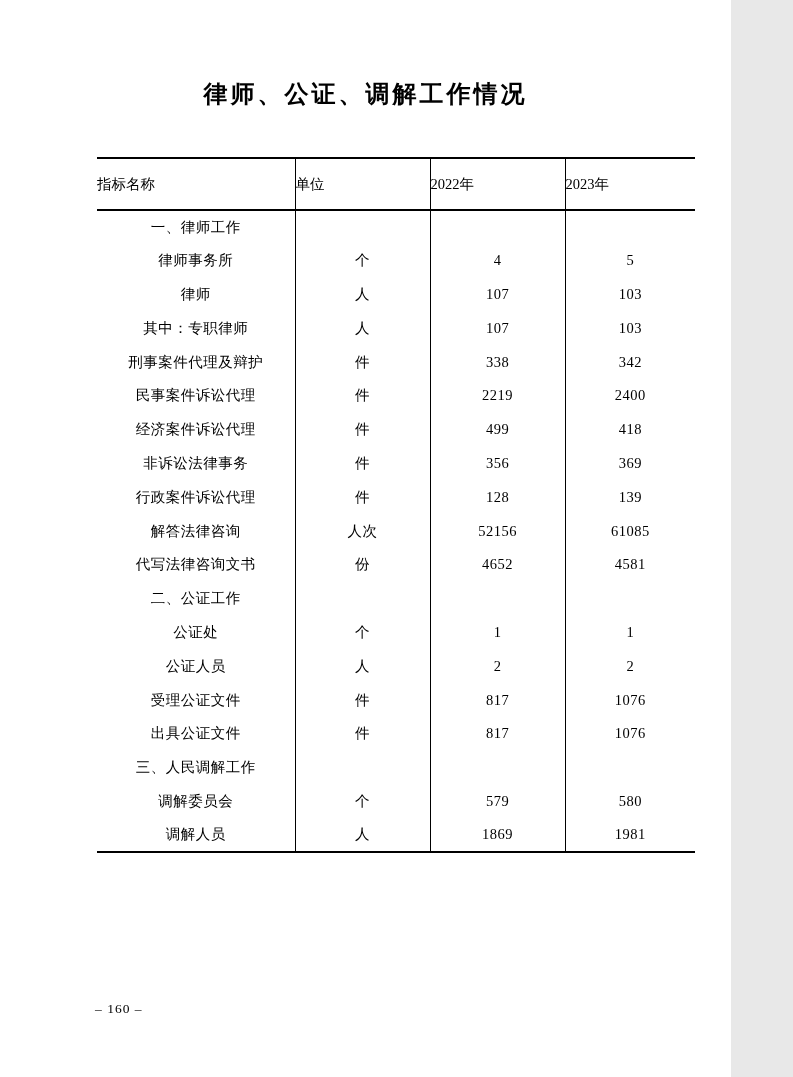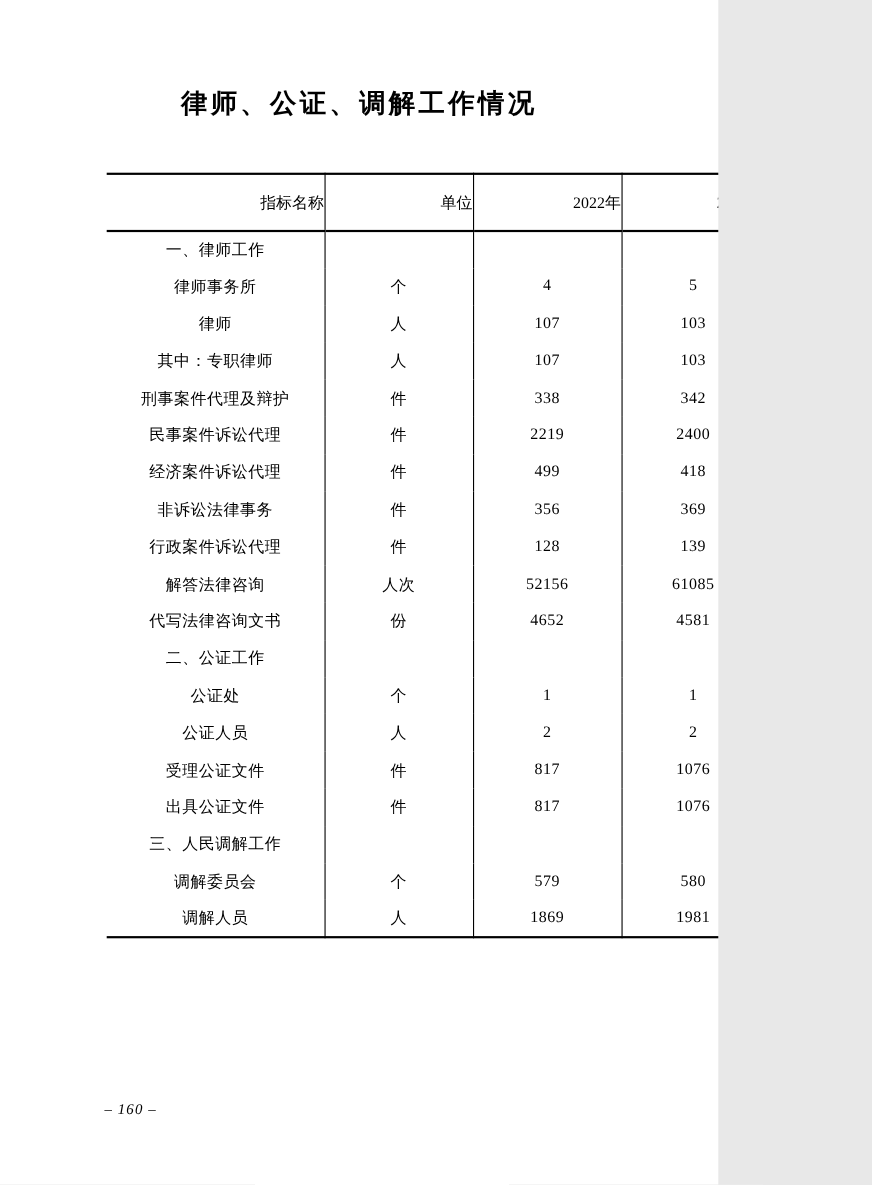--- a/index.html
+++ b/index.html
@@ -4,21 +4,21 @@
 <style>
   * { margin: 0; padding: 0; box-sizing: border-box; }
   html, body { background: #e8e8e8; }
   body {
     width: 793px; height: 1077px;
     font-family: "Liberation Serif", "DejaVu Serif", serif;
     color: #000;
   }
   .page {
     position: relative;
-    width: 653px; height: 1077px;
+    width: 731px; height: 1077px;
     background: #ffffff;
     overflow: hidden;
   }
   .doc-title {
     position: absolute;
     top: 78px; left: 0; right: 0;
     text-align: center;
     font-size: 24px;
     font-weight: bold;
     letter-spacing: 3px;
@@ -34,40 +34,39 @@
   }
   .col-name  { width: 198px; }
   .col-unit  { width: 135px; }
   .col-2022  { width: 135px; }
   .col-2023  { width: 130px; }
   table.stats-table th {
     height: 52px;
     font-weight: normal;
     font-size: 14.5px;
     border-bottom: 2px solid #000;
-    text-align: right;
+    text-align: left;
     vertical-align: middle;
   }
   table.stats-table td {
     height: 33.8px;
     font-size: 14.5px;
     text-align: center;
     vertical-align: middle;
     letter-spacing: 0.5px;
   }
   table.stats-table th:not(:last-child),
   table.stats-table td:not(:last-child) {
     border-right: 1px solid #000;
   }
   .page-number {
     position: absolute;
     left: 95px; top: 1001px;
     font-size: 13.5px;
     letter-spacing: 1px;
-    font-style: italic;
   }
 </style>
 </head>
 <body>
 
 <div class="page">
 
   <h1 class="doc-title">律师、公证、调解工作情况</h1>
 
   <table class="stats-table">

